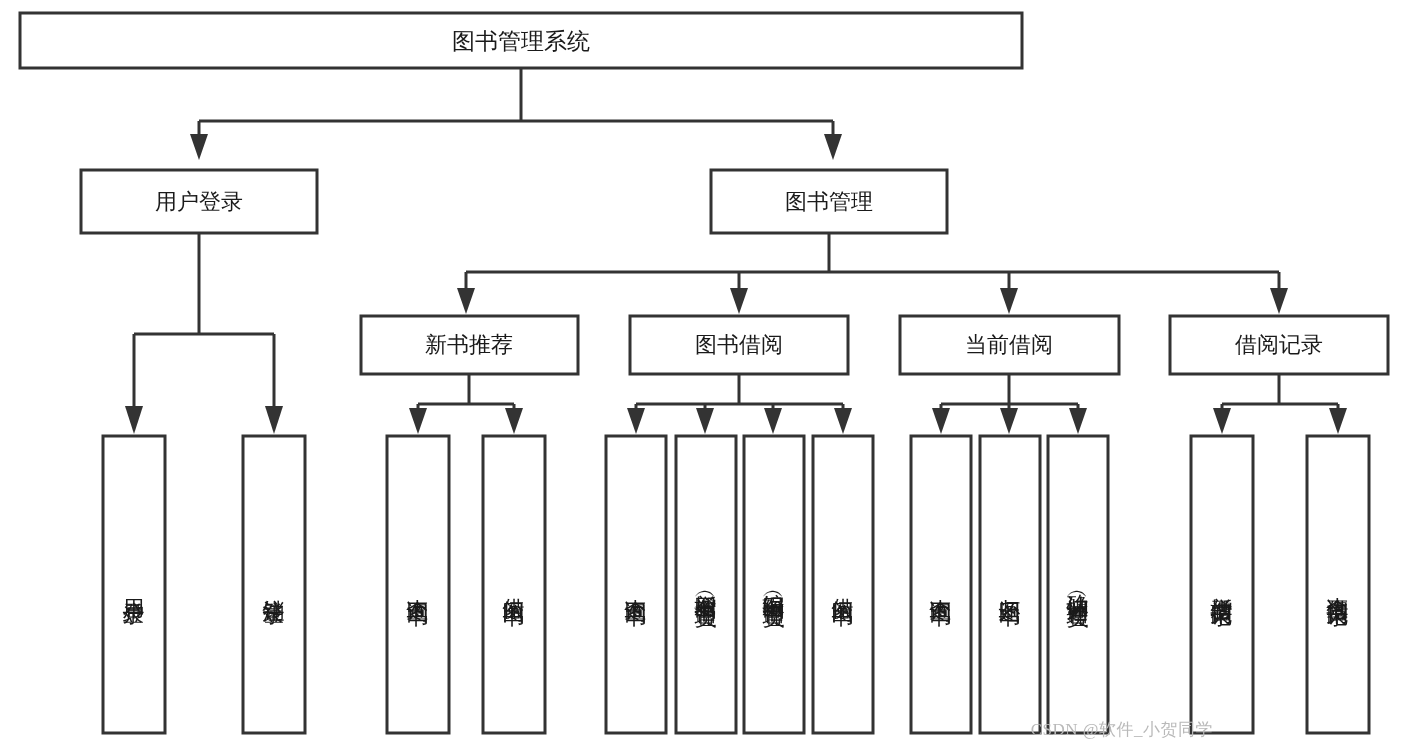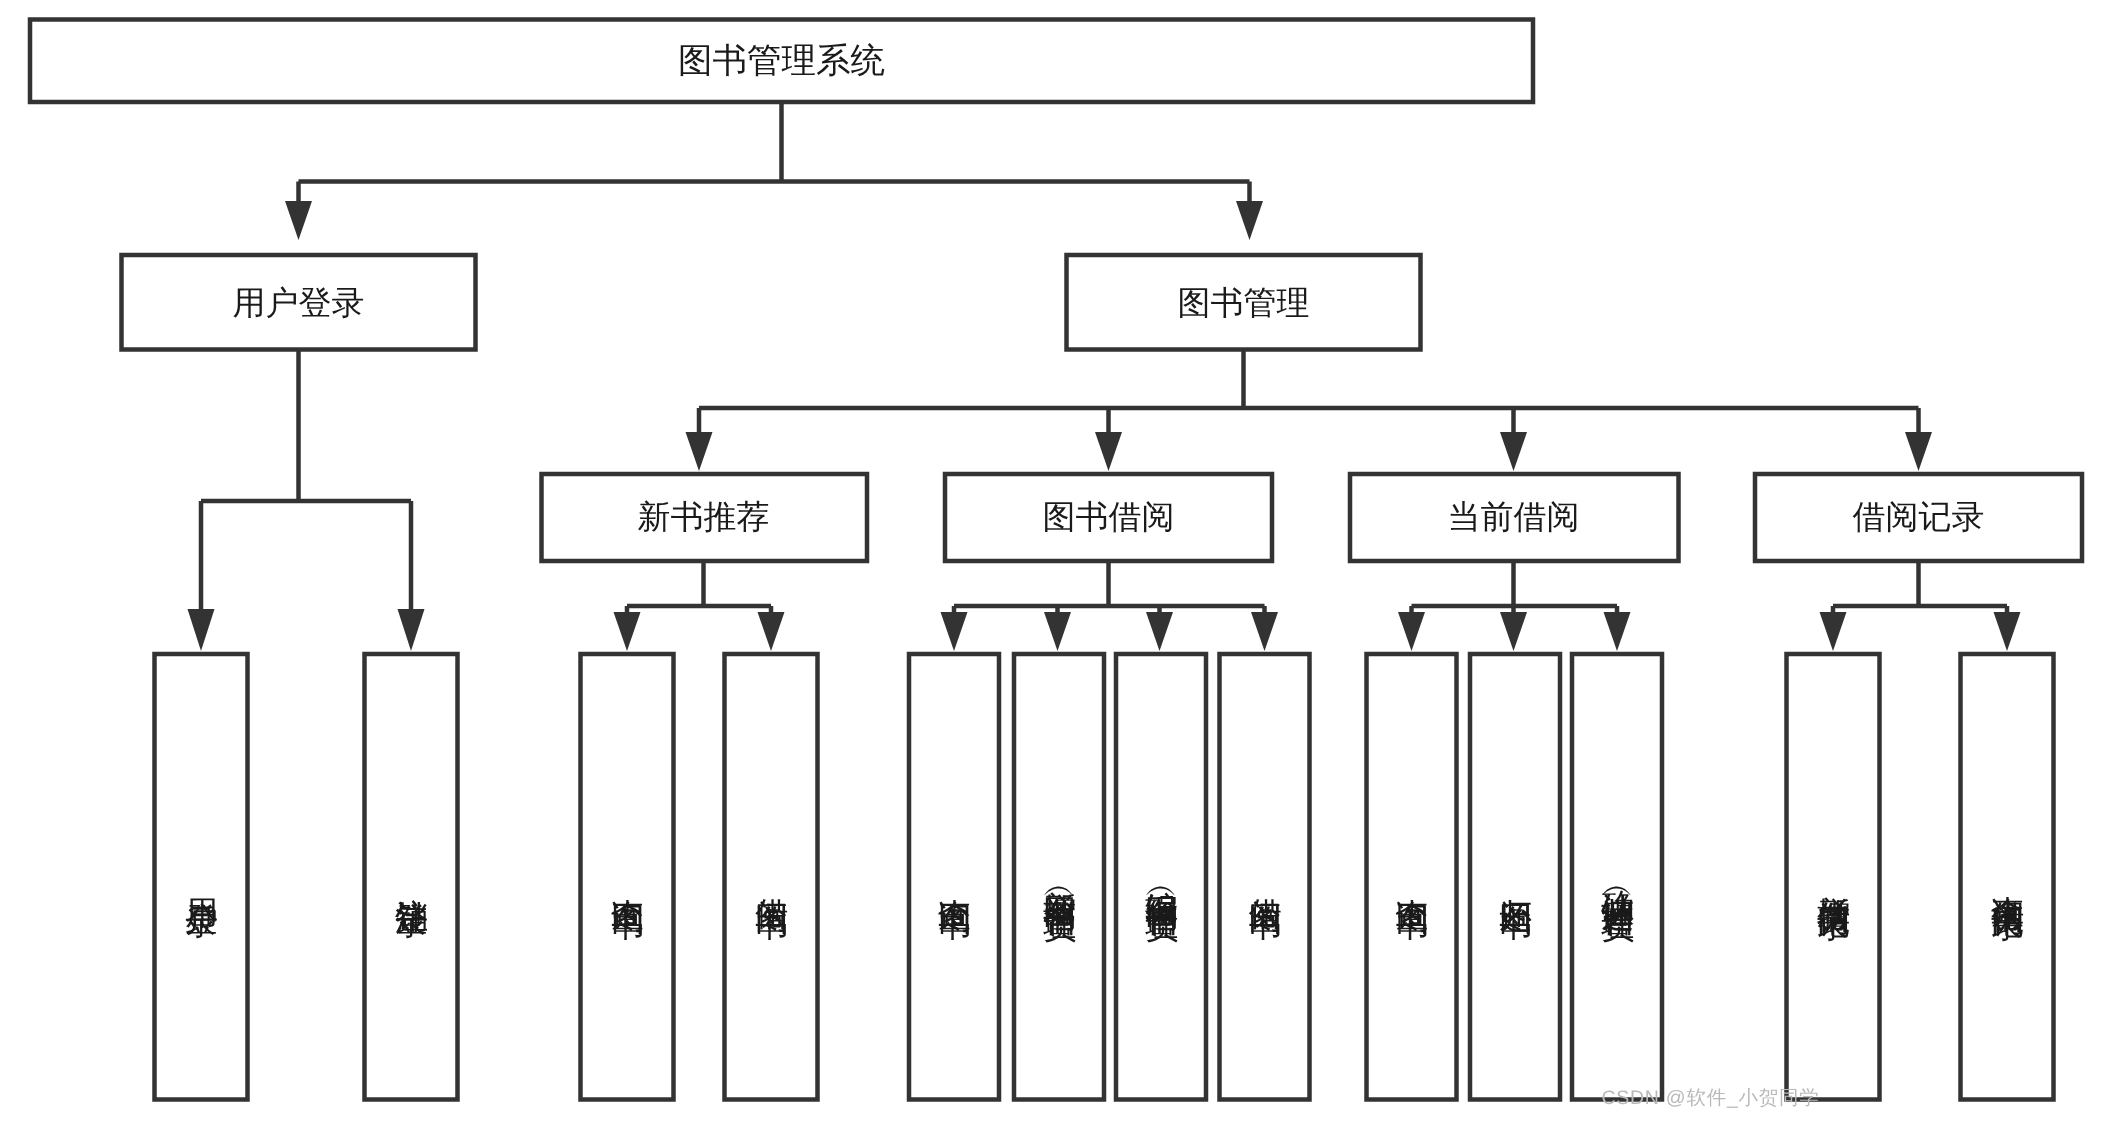--- a/index.html
+++ b/index.html
@@ -70,22 +70,22 @@
     font-size: 22px;
     line-height: 1.05;
     letter-spacing: 2px;
     color: #1a1a1a;
     white-space: nowrap;
   }
   .watermark {
     position: absolute;
     right: 8px;
     bottom: 6px;
-    font-family: Liberation Sans, sans-serif;
-    font-size: 13px;
+    font-family: Liberation Serif, serif;
+    font-size: 17px;
     color: #b9b9b9;
     letter-spacing: 0.5px;
     white-space: nowrap;
   }
 </style>
 </head>
 <body>
 
 <div id="diagram-root">
 

